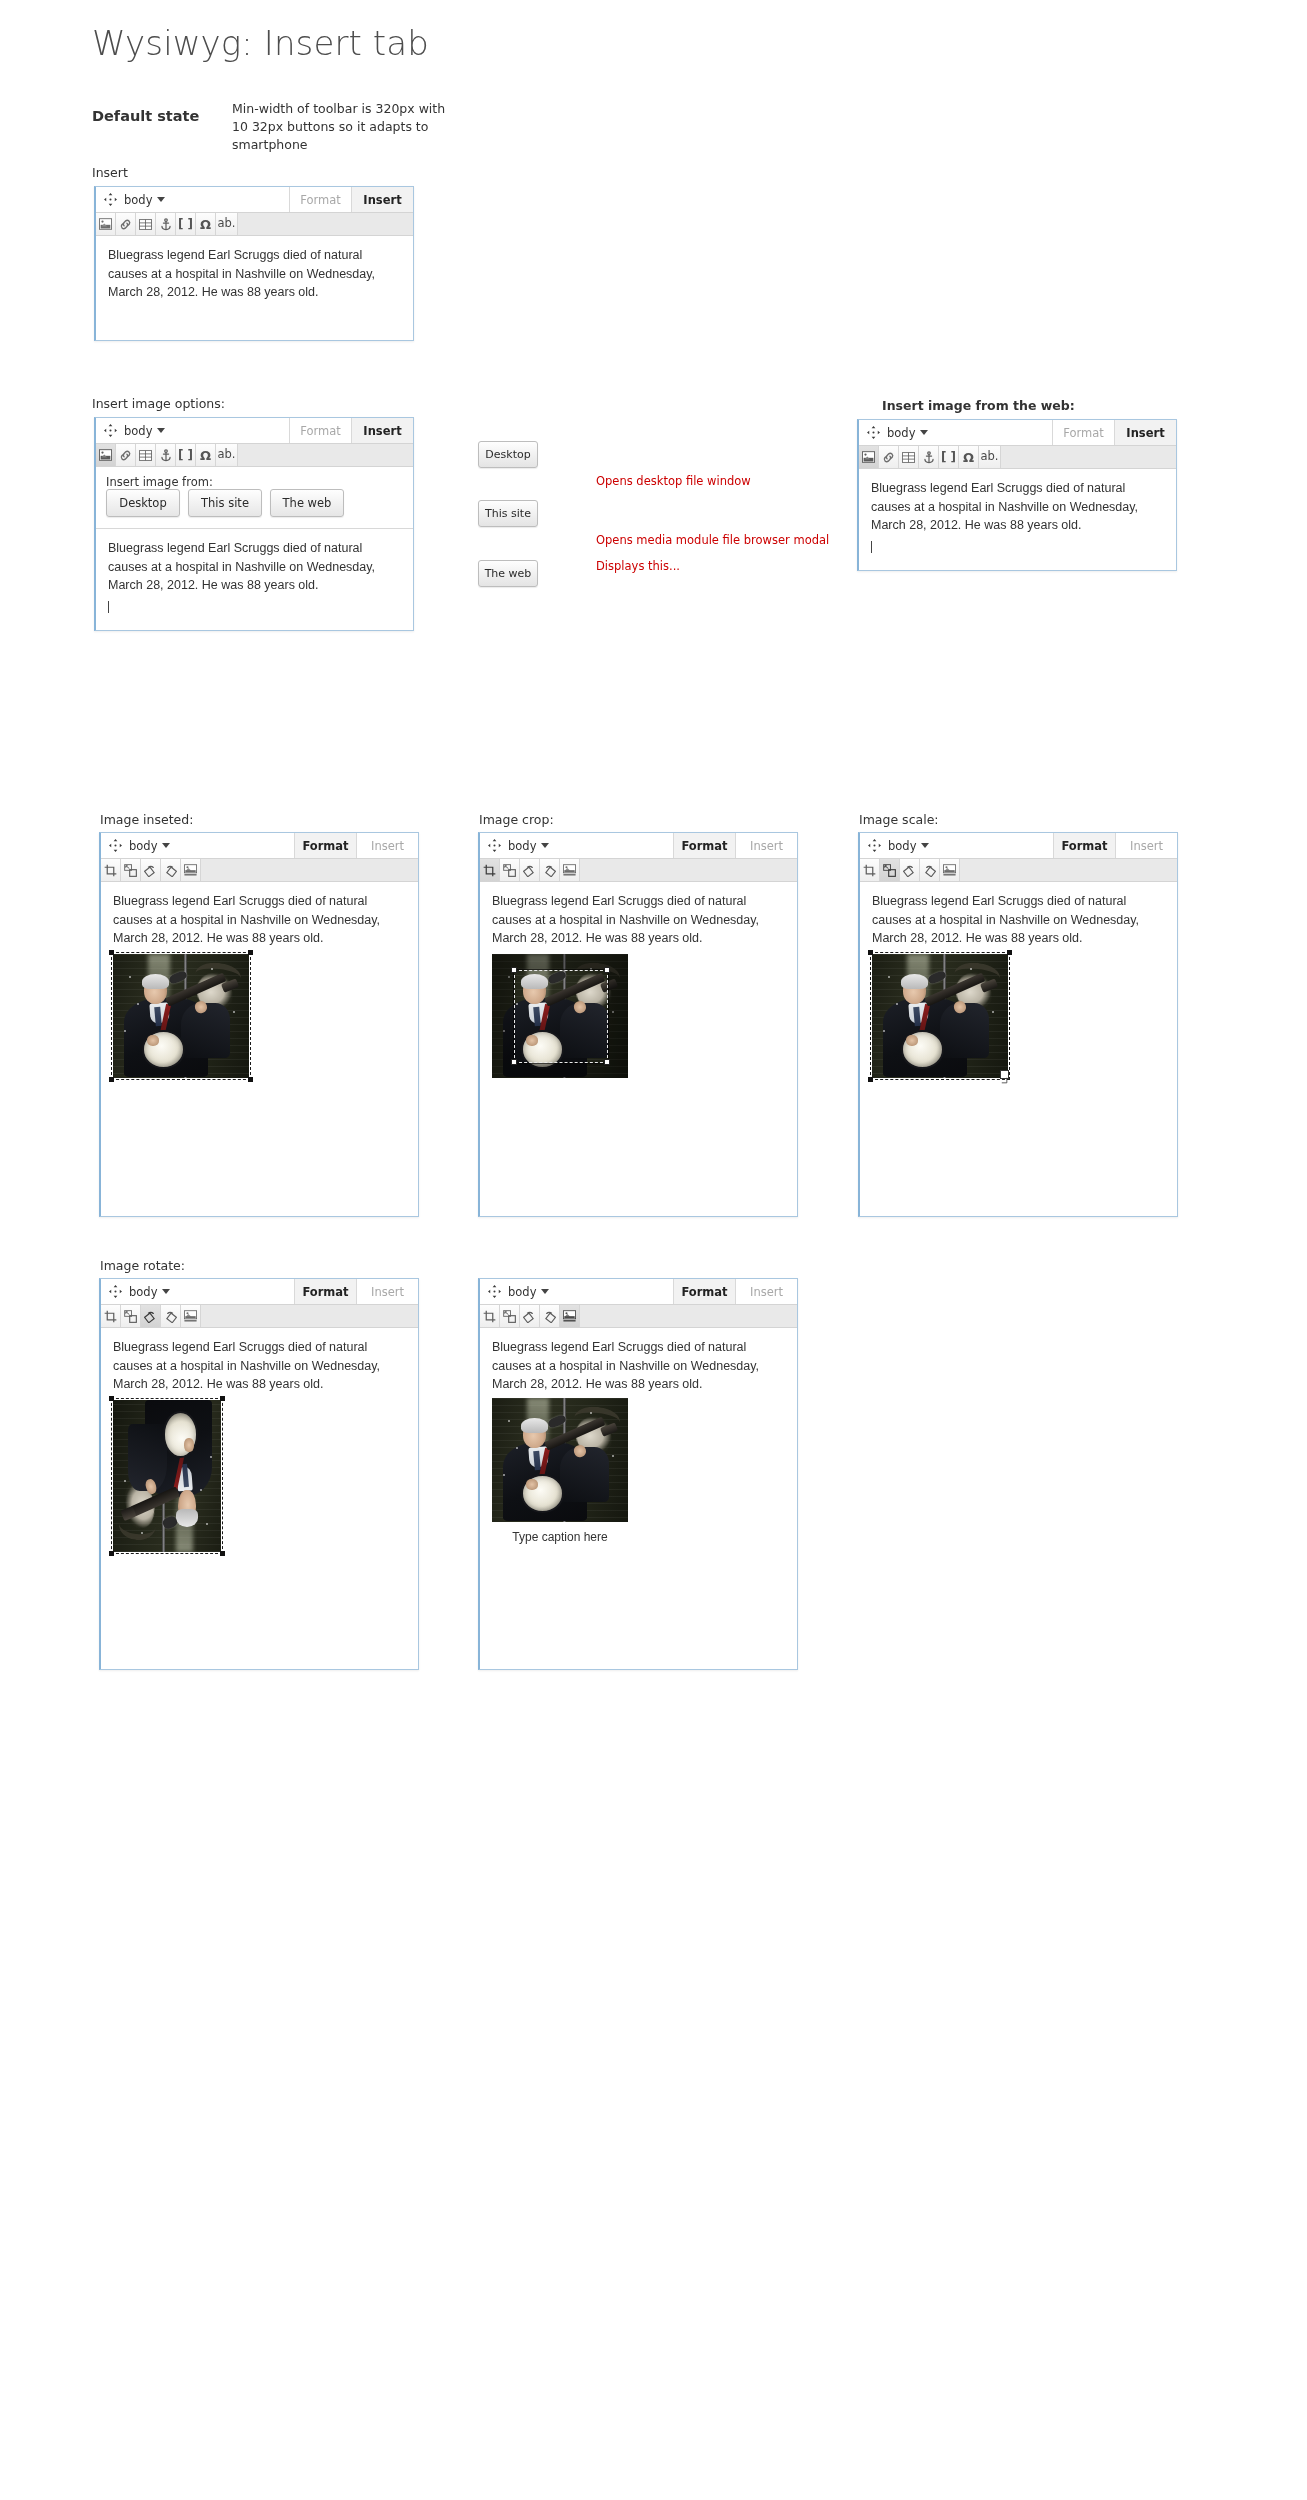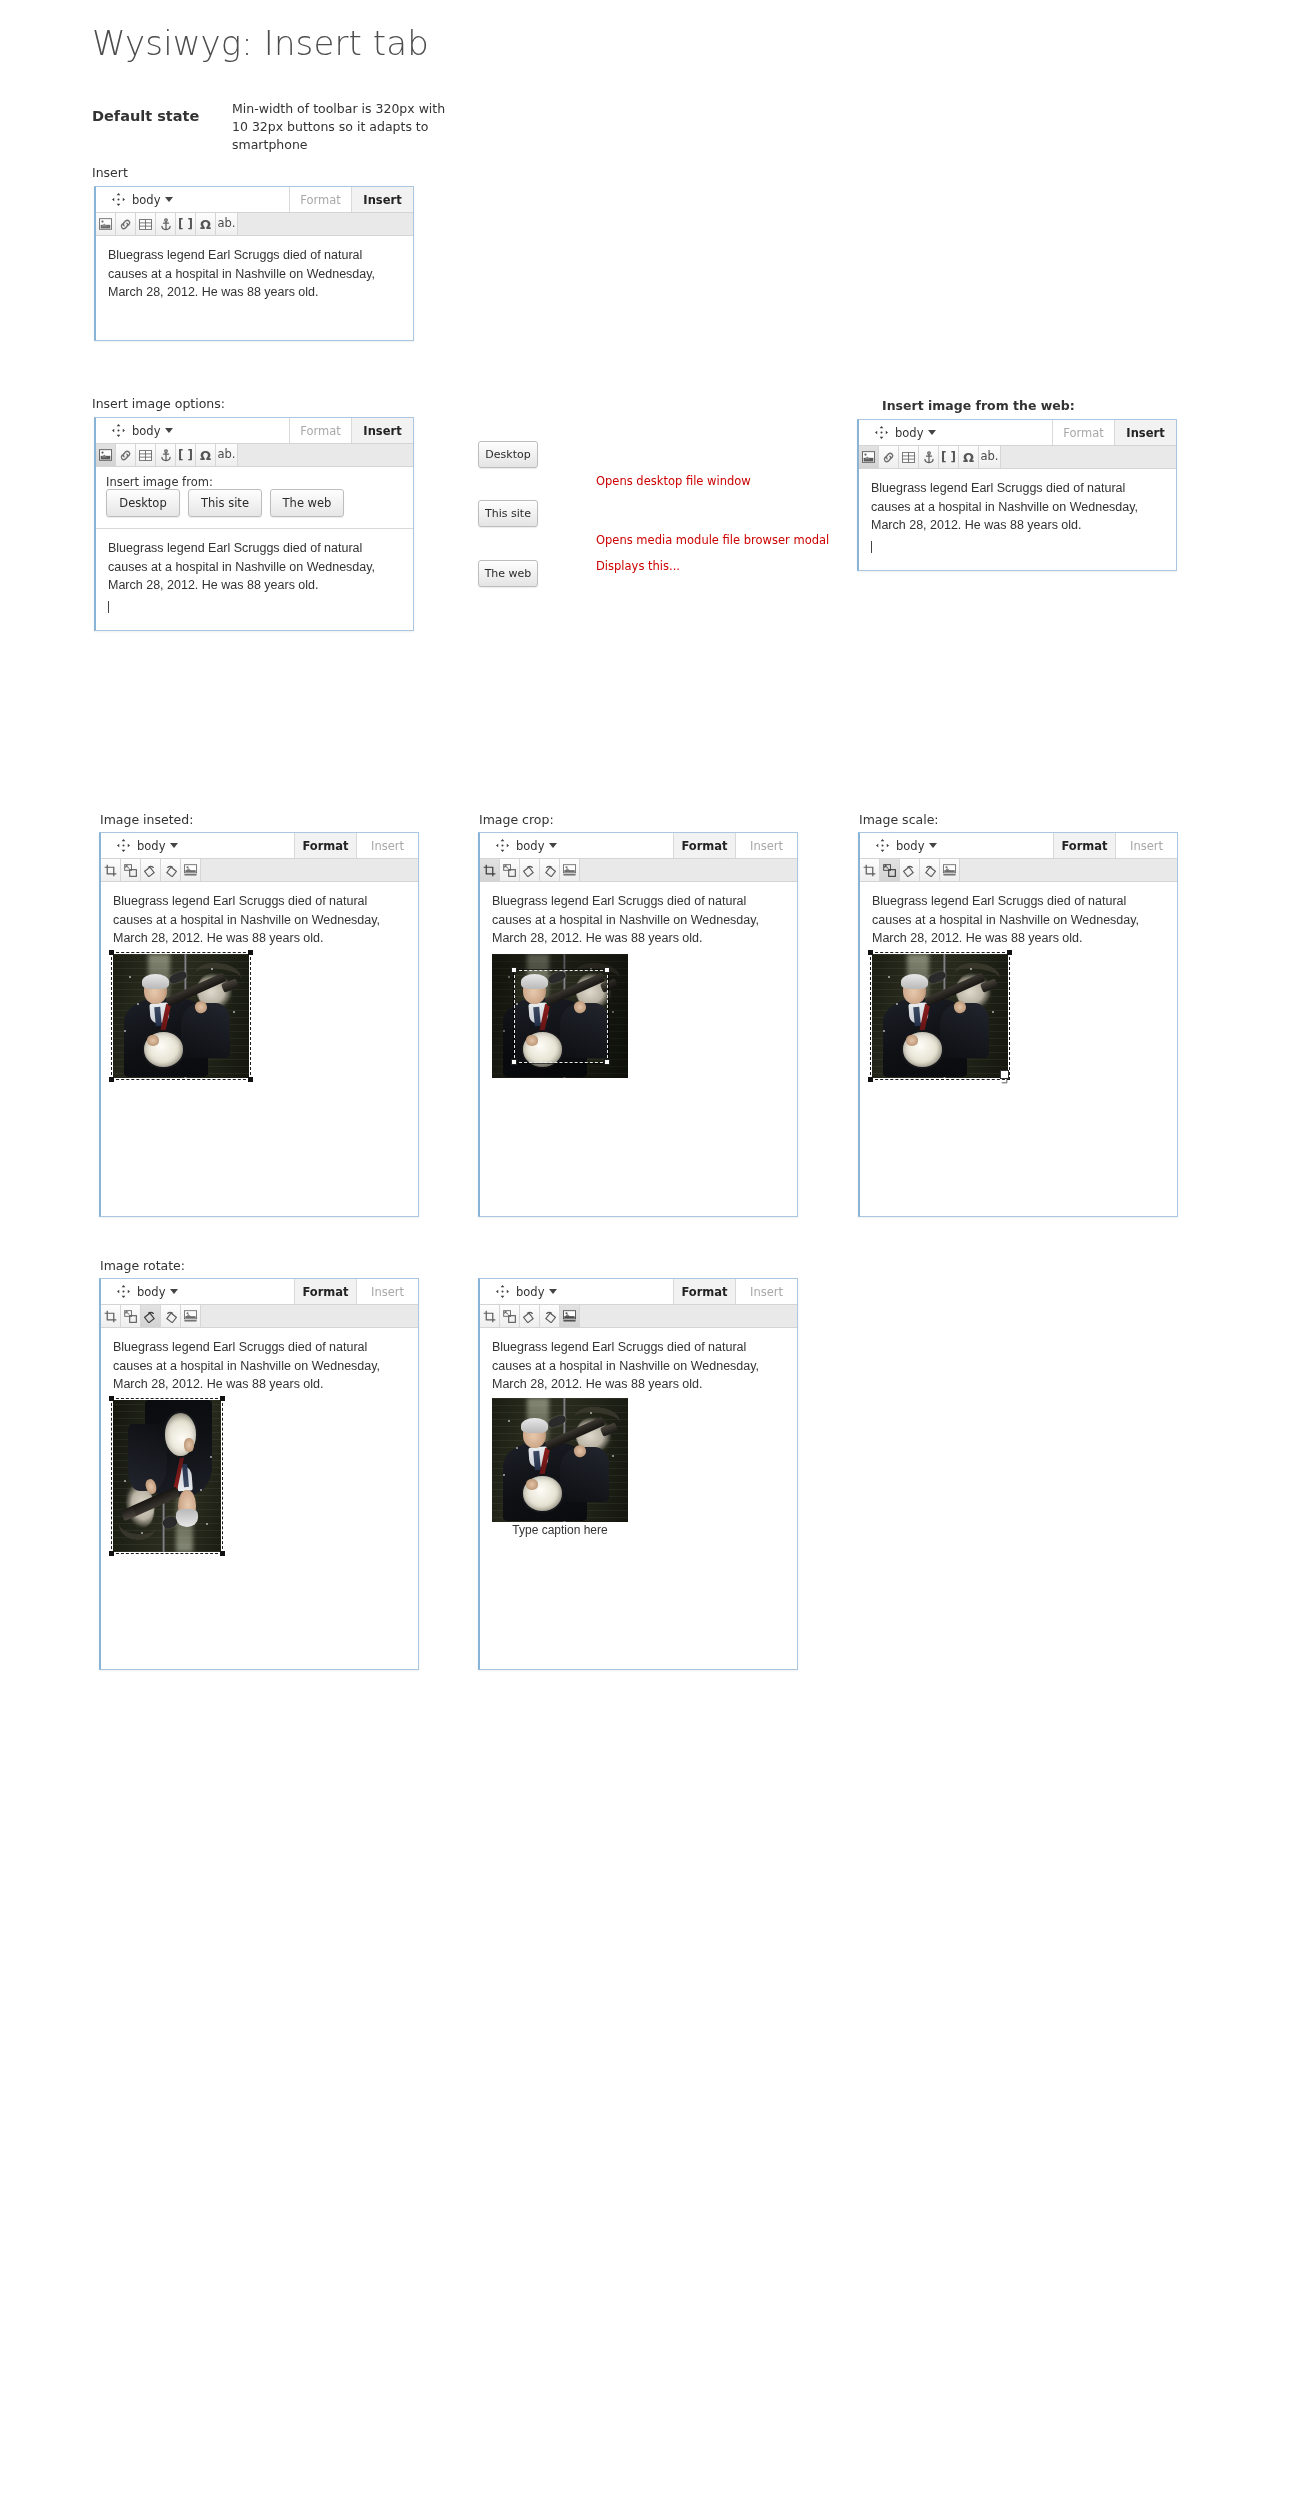--- a/index.html
+++ b/index.html
@@ -61,21 +61,21 @@
     display: flex;
     align-items: stretch;
     height: 25px;
     background: #ffffff;
     border-bottom: 1px solid #d4d4d4;
   }
   .tab-left {
     flex: 1 1 auto;
     display: flex;
     align-items: center;
-    padding-left: 16px;
+    padding-left: 8px;
     gap: 7px;
     background: #fff;
   }
   .move-icon {
     width: 13px; height: 13px;
     display: inline-block;
     position: relative;
     flex: 0 0 auto;
   }
   .move-icon svg { display:block; }
@@ -385,21 +385,21 @@
     width: 9px; height: 9px;
     background: #fff;
     border: 1px solid #333;
     box-sizing: border-box;
   }
   .img-caption {
     text-align: center;
     font-size: 12px;
     color: #333;
     font-family: "Liberation Sans", sans-serif;
-    padding: 0 0 2px 0;
+    padding: 7px 0 2px 0;
   }
 </style>
 </head>
 <body>
 
 <div class="page">
 
   <div class="page-title">Wysiwyg: Insert tab</div>
 
   <div class="sec-label" style="left:92px; top:108px;">Default state</div>

